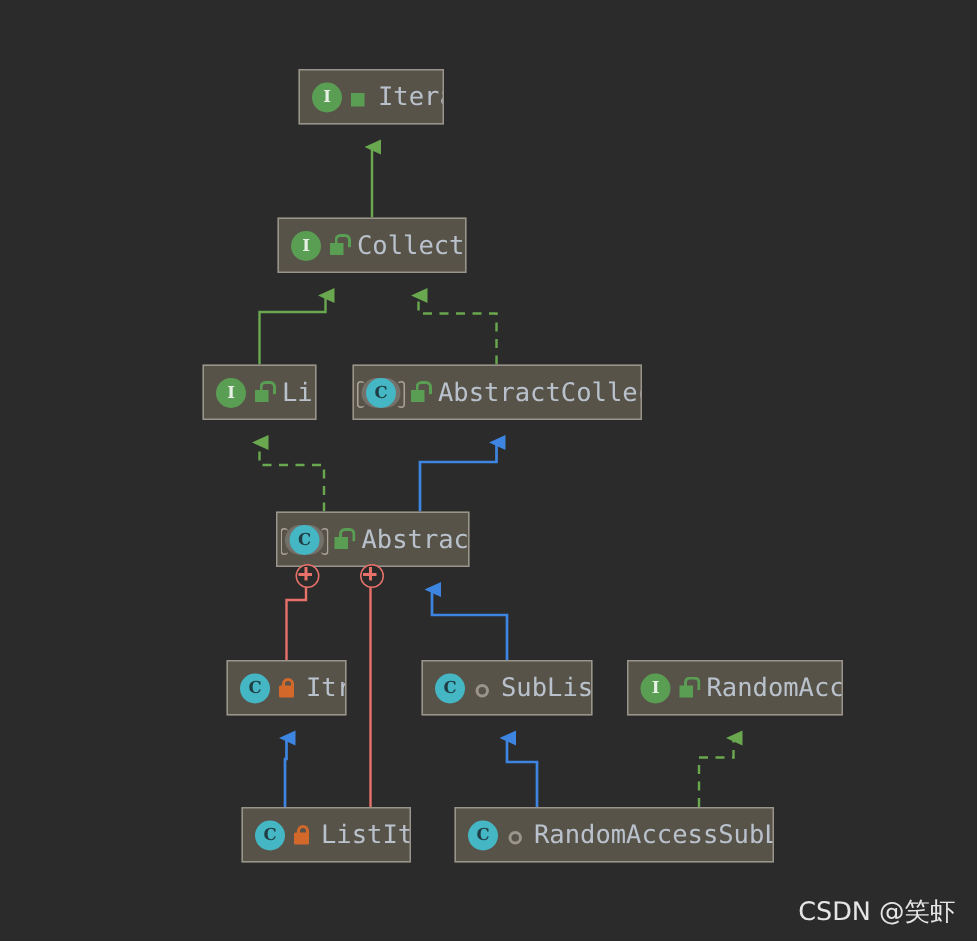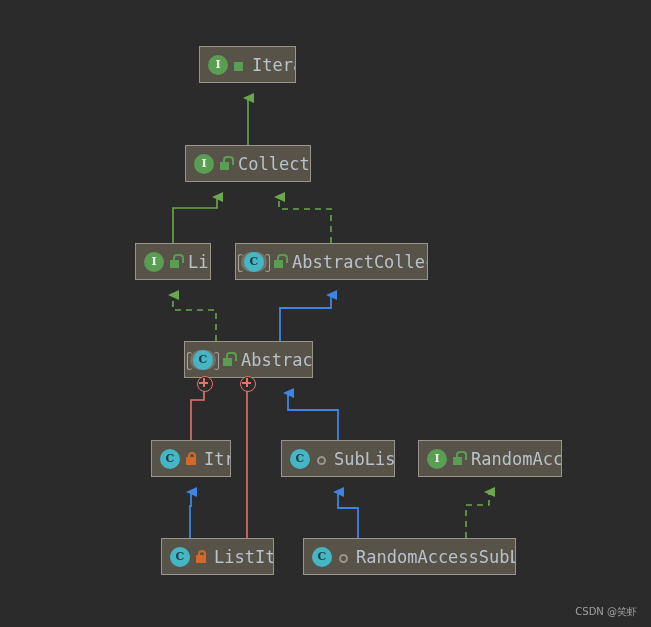--- a/index.html
+++ b/index.html
@@ -166,22 +166,22 @@
   .inner-marker::before {
     left: 5px; top: 1px; width: 1.5px; height: 9px;
   }
   .inner-marker::after {
     left: 1px; top: 5px; width: 9px; height: 1.5px;
   }
   .watermark {
     position: absolute;
     right: 14px;
     bottom: 8px;
-    color: #a3a3a3;
-    font-size: 10px;
+    color: #e5e5e5;
+    font-size: 17px;
     font-family: "DejaVu Sans", "Liberation Sans", sans-serif;
     z-index: 9;
   }
 </style>
 </head>
 <body>
 
 <div id="diagram-canvas">
 
   <svg class="edges" viewBox="0 0 651 627" xmlns="http://www.w3.org/2000/svg">

